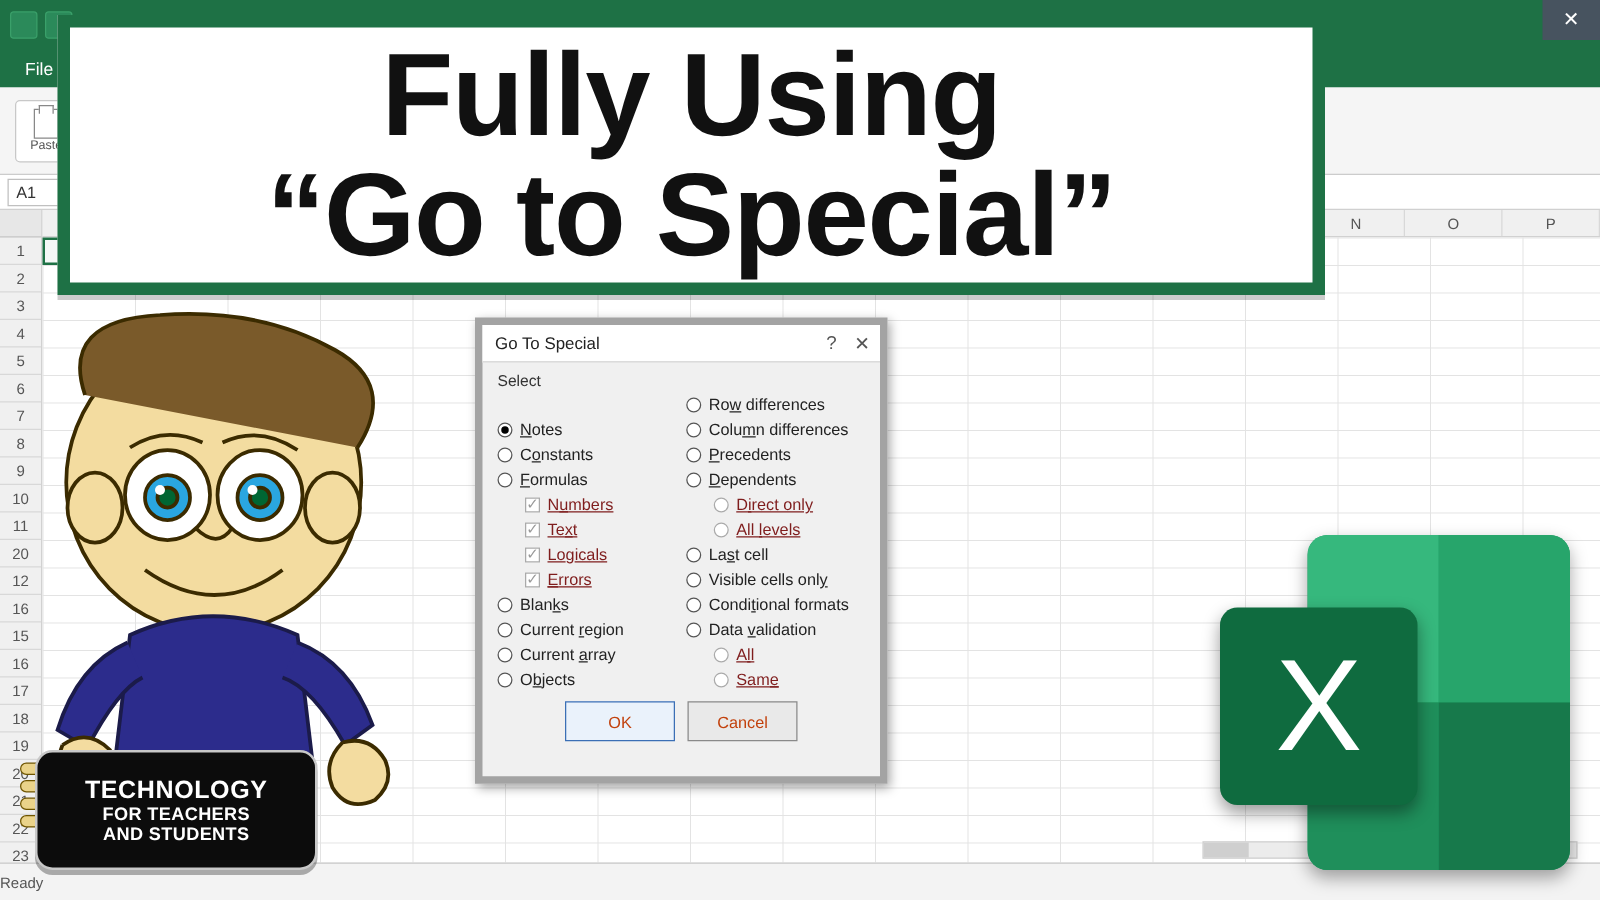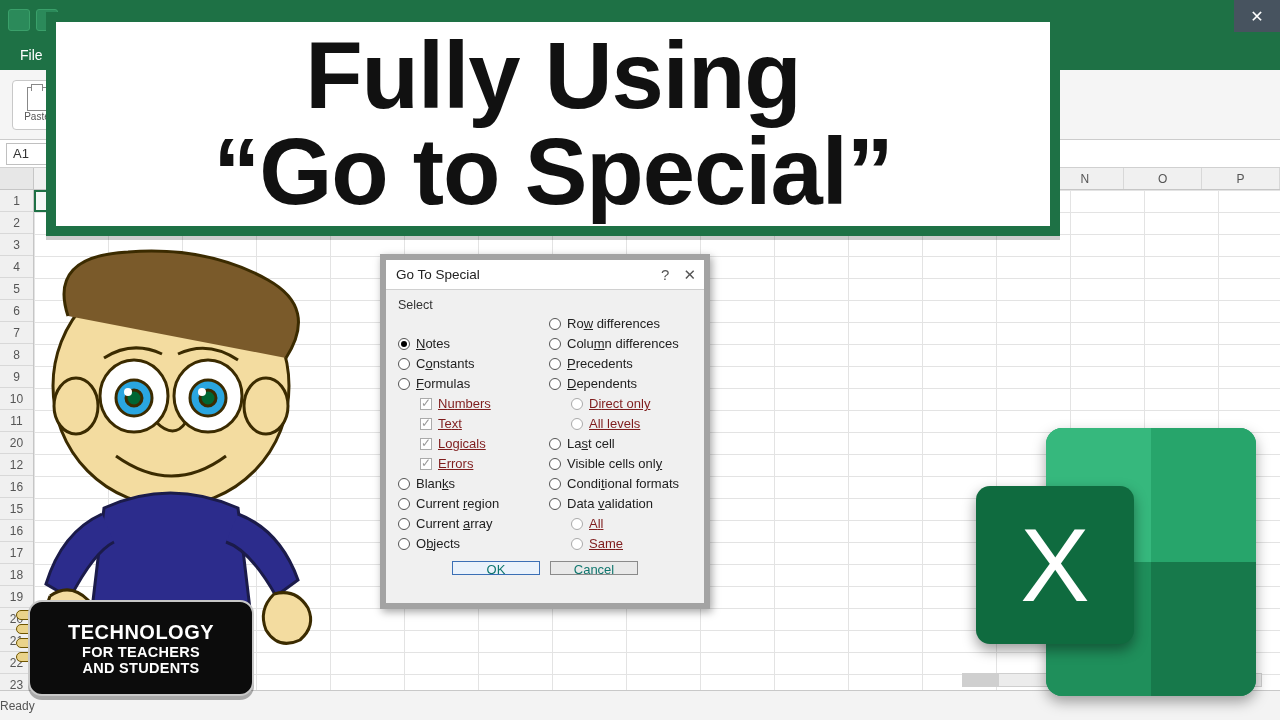--- a/index.html
+++ b/index.html
@@ -65,21 +65,21 @@
   .col { flex:1; display:flex; flex-direction:column; gap:5px; }
   .opt { display:flex; align-items:center; gap:6px; font-size:13px; }
   .opt.sub { padding-left:22px; color:#7f1d1d;text-decoration:underline; }
   .radio { width:12px; height:12px; border:1px solid #555; border-radius:50%; background:#fff; display:inline-flex; align-items:center; justify-content:center; flex:0 0 auto; }
   .radio.sel::after { content:""; width:6px; height:6px; background:#000; border-radius:50%; }
   .radio.dis { border-color:#aaa; }
   .check { width:12px; height:12px; border:1px solid #aaa; background:#fff; position:relative; flex:0 0 auto; }
   .check::after { content:"✓"; position:absolute; top:-3px; left:0; font-size:12px; color:#9a9a9a; }
   .lbl u { text-decoration: underline; text-underline-offset:1px; }
   .dlg-buttons { display:flex; justify-content:center; gap:10px; padding:10px 0 4px; }
-  .btn { min-width:88px; height:14px; border:1px solid #8a8a8a; background:#e9e9e9; font-size:13px; color:#0f766e; }
+  .btn { min-width:88px; height:32px; border:1px solid #8a8a8a; background:#e9e9e9; font-size:13px; color:#c2410c; }
   .btn.primary { border:1.5px solid #3b6fb5; background:#eaf2fb; }
 
   
   .excel-logo { position:absolute; right:24px; bottom:18px; width:280px; height:280px; }
   .book { position:absolute; right:0; top:6px; width:210px; height:268px; border-radius:16px; background:#1e9e63; overflow:hidden; box-shadow:0 6px 14px rgba(0,0,0,.35); }
   .book .q { position:absolute; width:50%; height:50%; }
   .book .q1 { left:0; top:0; background:#36b87d; }
   .book .q2 { right:0; top:0; background:#27a56b; }
   .book .q3 { left:0; bottom:0; background:#1f8f5b; }
   .book .q4 { right:0; bottom:0; background:#17794b; }

